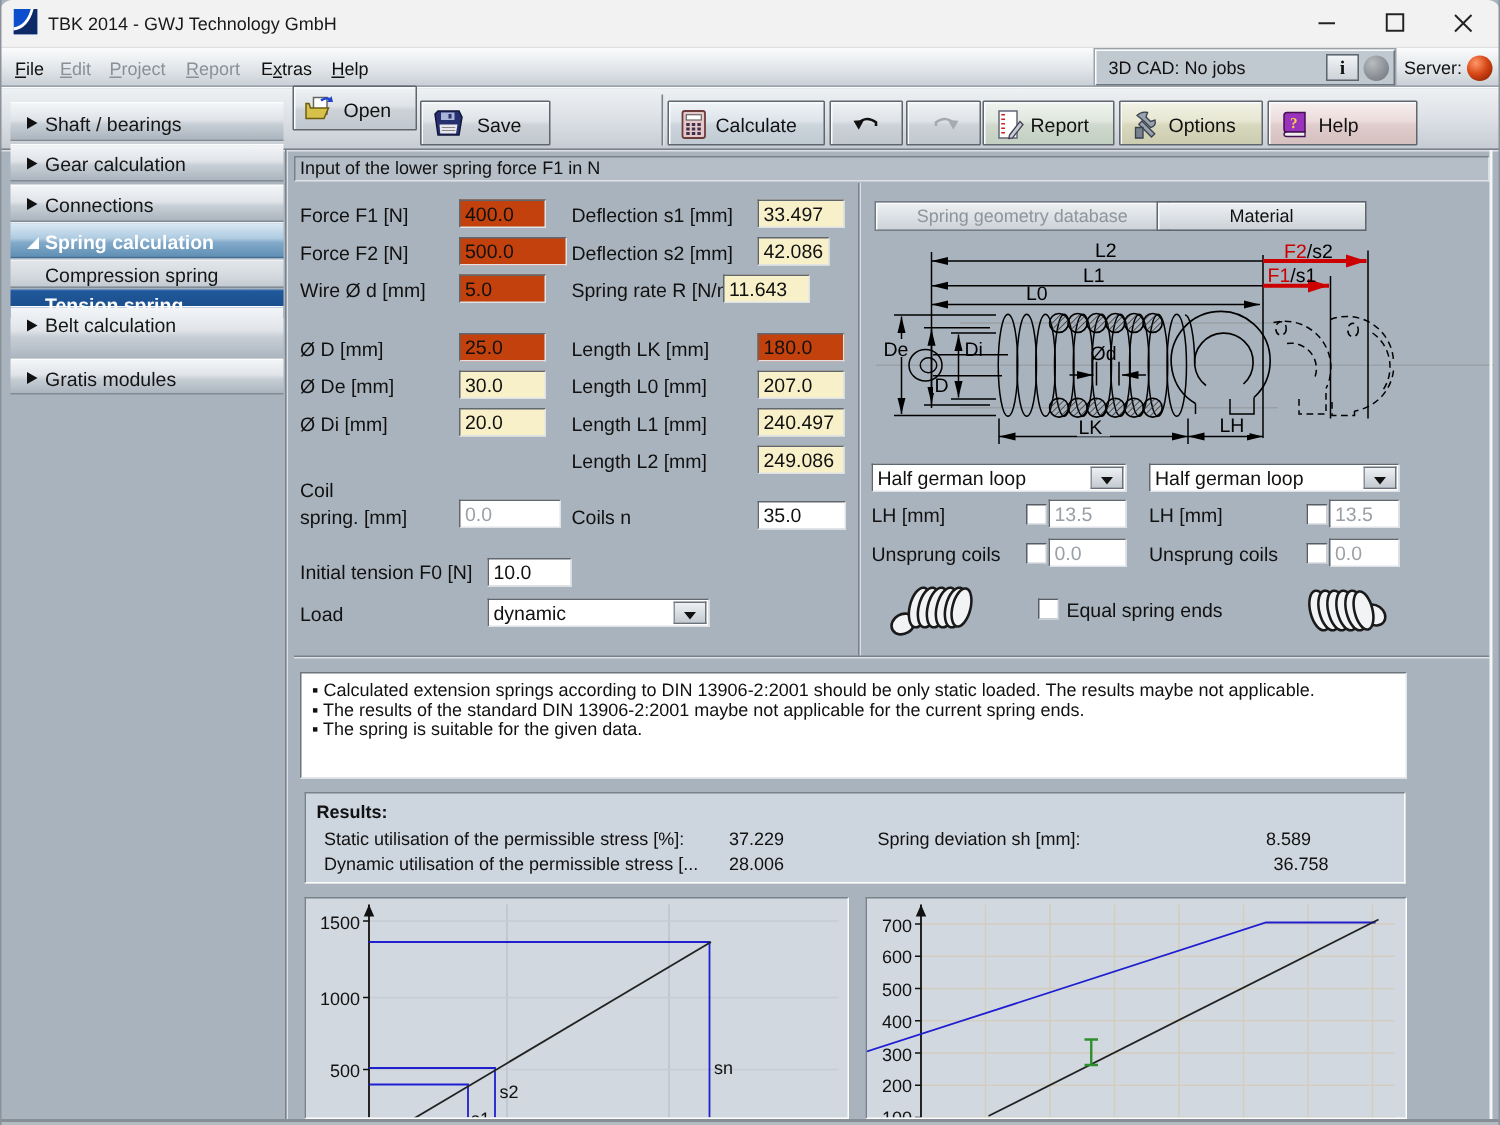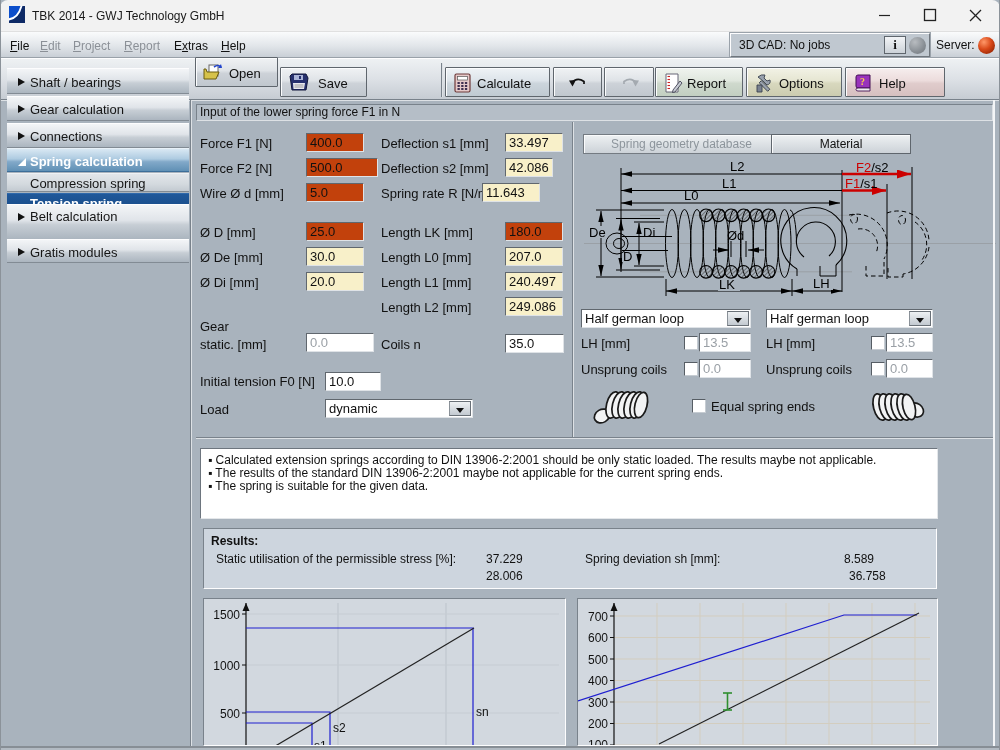--- a/index.html
+++ b/index.html
@@ -171,22 +171,22 @@
 <div class="grv-v" style="left:190px;top:100px;height:650px"></div>
 
 <div class="ab" style="left:196px;top:104px;width:797px;height:17px;background:#b5bec7;border:1px solid;border-color:#79828b #dde1e5 #dde1e5 #79828b;font-size:12px;line-height:15px;padding-left:3px">Input of the lower spring force F1 in N</div>
 
 <div class="lbl" style="left:200px;top:136px">Force F1 [N]</div>
 <div class="lbl" style="left:200px;top:161px">Force F2 [N]</div>
 <div class="lbl" style="left:200px;top:186px">Wire Ø d [mm]</div>
 <div class="lbl" style="left:200px;top:225px">Ø D [mm]</div>
 <div class="lbl" style="left:200px;top:250px">Ø De [mm]</div>
 <div class="lbl" style="left:200px;top:275px">Ø Di [mm]</div>
-<div class="lbl" style="left:200px;top:319px">Gear</div>
-<div class="lbl" style="left:200px;top:337px">static. [mm]</div>
+<div class="lbl" style="left:200px;top:319px">Coil</div>
+<div class="lbl" style="left:200px;top:337px">spring. [mm]</div>
 <div class="lbl" style="left:200px;top:374px">Initial tension F0 [N]</div>
 <div class="lbl" style="left:200px;top:402px">Load</div>
 <div class="lbl" style="left:381px;top:136px">Deflection s1 [mm]</div>
 <div class="lbl" style="left:381px;top:161px">Deflection s2 [mm]</div>
 <div class="lbl" style="left:381px;top:186px">Spring rate R [N/mm]</div>
 <div class="lbl" style="left:381px;top:225px">Length LK [mm]</div>
 <div class="lbl" style="left:381px;top:250px">Length L0 [mm]</div>
 <div class="lbl" style="left:381px;top:275px">Length L1 [mm]</div>
 <div class="lbl" style="left:381px;top:300px">Length L2 [mm]</div>
 <div class="lbl" style="left:381px;top:337px">Coils n</div>
@@ -372,20 +372,21 @@
 <div class="ab" style="left:200px;top:448px;width:738px;height:71px;background:#fff;border:1px solid;border-color:#6d757e #e4e7ea #e4e7ea #6d757e;font-size:12px">
  <div class="ab" style="left:7px;top:4px">▪ Calculated extension springs according to DIN 13906-2:2001 should be only static loaded. The results maybe not applicable.</div>
  <div class="ab" style="left:7px;top:17px">▪ The results of the standard DIN 13906-2:2001 maybe not applicable for the current spring ends.</div>
  <div class="ab" style="left:7px;top:30px">▪ The spring is suitable for the given data.</div>
 </div>
 
 <div class="ab" style="left:203px;top:528px;width:734px;height:61px;background:#cdd5de;border:1px solid;border-color:#79828b #fdfdfe #fdfdfe #79828b;font-size:12px">
  <div class="ab" style="left:7px;top:5px;font-weight:bold">Results:</div>
  <div class="ab" style="left:12px;top:23px">Static utilisation of the permissible stress [%]:</div>
  <div class="ab" style="left:282px;top:23px">37.229</div>
+ <div class="ab" style="left:12px;top:40px">Dynamic utilisation of the permissible stress [...</div>
  <div class="ab" style="left:282px;top:40px">28.006</div>
  <div class="ab" style="left:381px;top:23px">Spring deviation sh [mm]:</div>
  <div class="ab" style="left:640px;top:23px">8.589</div>
  <div class="ab" style="left:645px;top:40px">36.758</div>
 </div>
 
 <div class="ab" style="left:203px;top:598px;width:363px;height:148px;background:#d2d8df;border:1px solid;border-color:#79828b #fdfdfe #fdfdfe #79828b;overflow:hidden">
  <svg width="361" height="146" viewBox="0 0 361 146">
   <line x1="134" y1="4" x2="134" y2="146" stroke="#bcc3cb" stroke-width="1"></line>
   <line x1="242" y1="4" x2="242" y2="146" stroke="#bcc3cb" stroke-width="1"></line>

